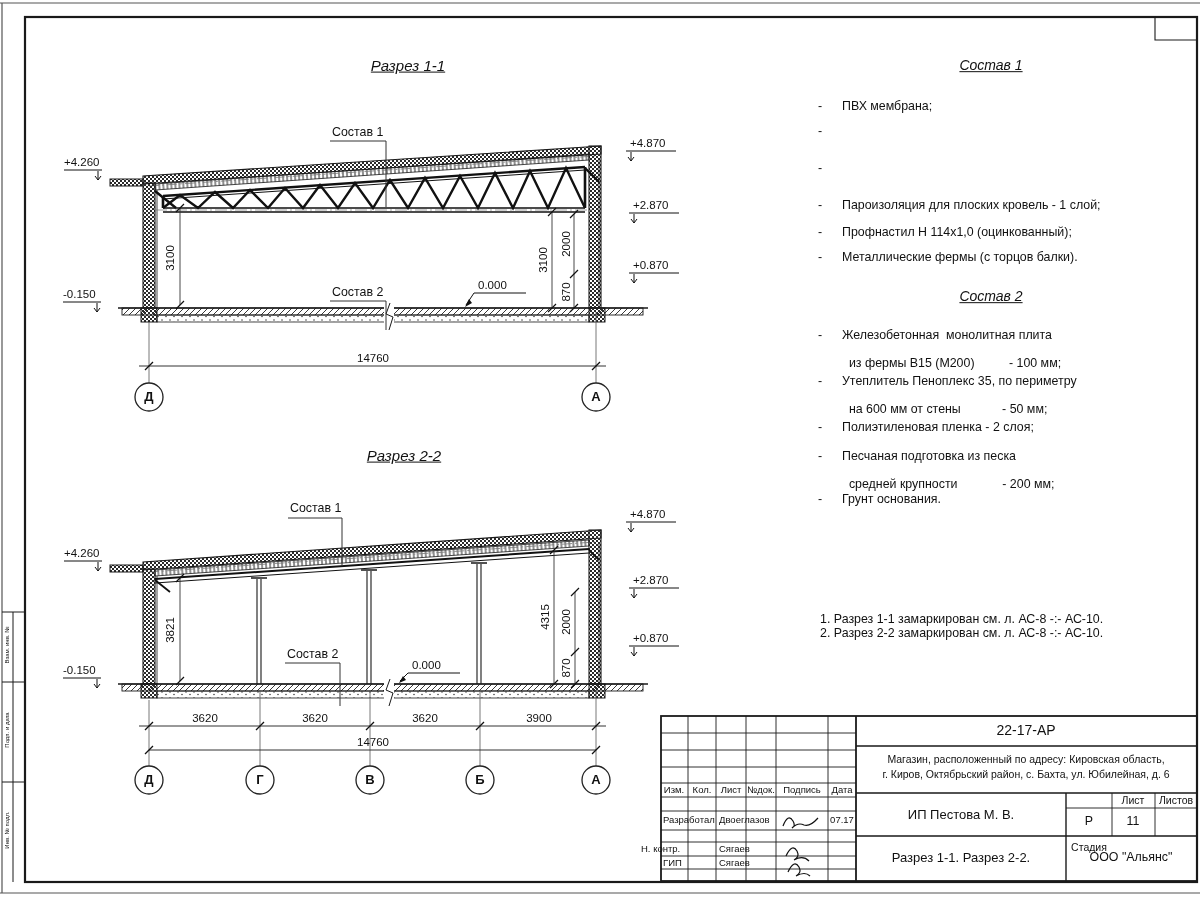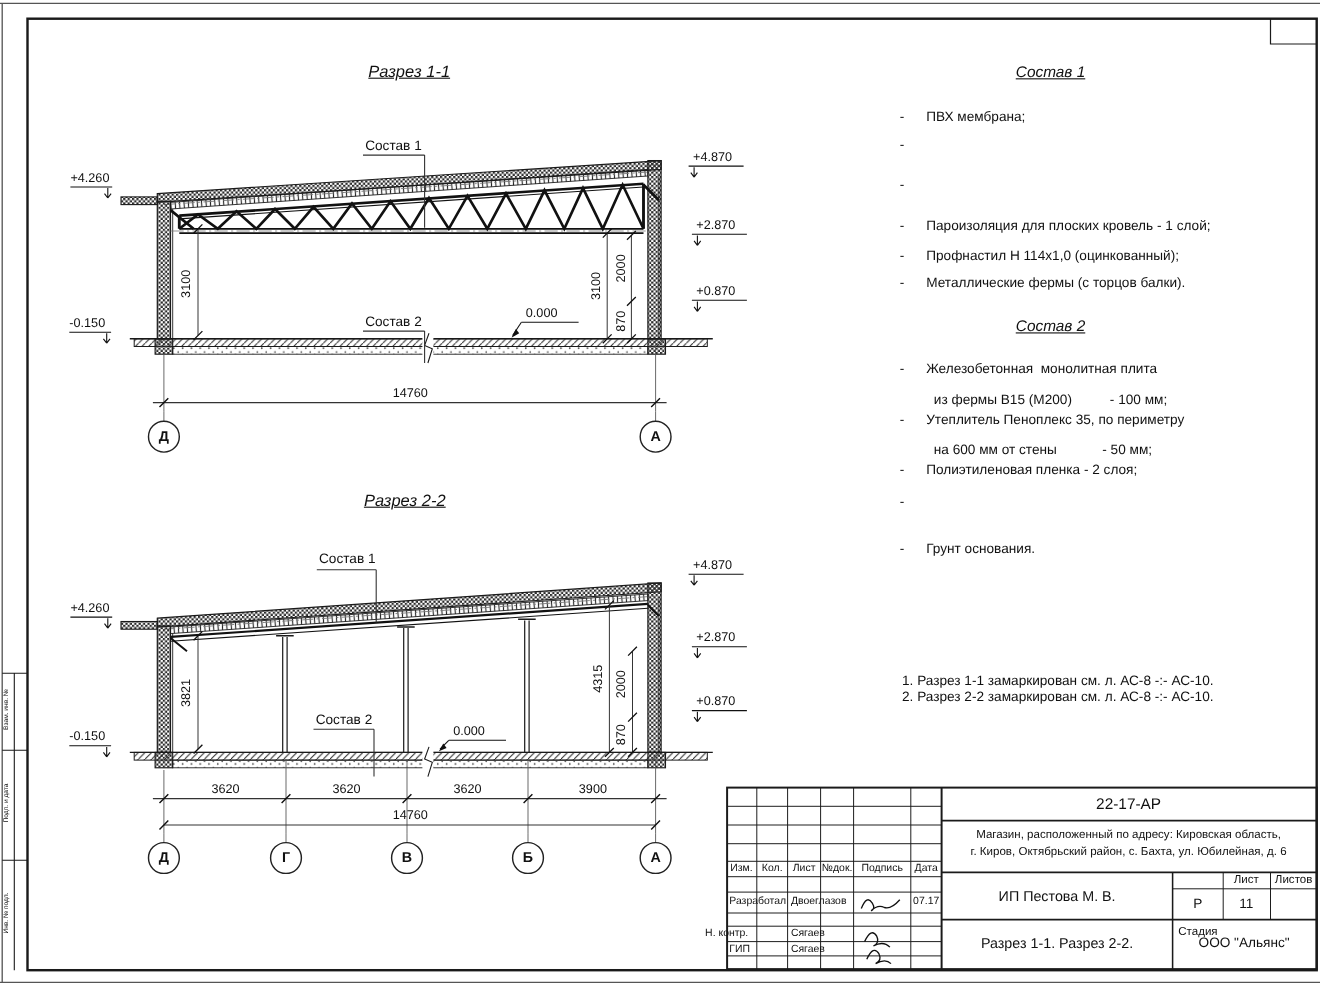--- a/index.html
+++ b/index.html
@@ -3,21 +3,21 @@
 <meta charset="utf-8">
 <style>
   html,body{margin:0;padding:0;background:#e8e8e8;}
   .sheet{position:relative;width:1200px;height:900px;background:#ffffff;overflow:hidden;
          font-family:"Liberation Sans","DejaVu Sans",sans-serif;color:#111;}
   .gfx{position:absolute;left:0;top:0;width:1200px;height:900px;}
   .t{position:absolute;white-space:pre;color:#111;line-height:1.12;}
   .c{transform:translate(-50%,-50%);}
   .rot{transform:translate(-50%,-50%) rotate(-90deg);}
   .it{font-style:italic;}
-  .un{text-decoration:underline;}
+  .un{text-decoration:underline;margin-left:36px;}
   .s15{font-size:15px;} .s14{font-size:14px;} .s13{font-size:13px;}
   .s12{font-size:12.4px;} .s11{font-size:11.5px;} .s10{font-size:10.5px;}
   .s9{font-size:9.5px;} .s6{font-size:6px;}
   .dim{font-size:11.5px;}
   .list-item{position:absolute;display:flex;gap:12px;font-size:12.4px;white-space:pre;}
   .list-item .dash{width:12px;}
   .axis-letter{font-size:13px;font-weight:bold;}
 </style>
 </head>
 <body>
@@ -247,20 +247,22 @@
   <span class="dash">-</span>
   <span><span>Утеплитель Пеноплекс 35, по периметру</span><br>
   <span>на 600 мм от стены            - 50 мм;</span></span>
 </div>
 <div class="list-item" style="left:818px;top:420px;">
   <span class="dash">-</span>
   <span><span>Полиэтиленовая пленка - 2 слоя;</span></span>
 </div>
 <div class="list-item" style="left:818px;top:449px;">
   <span class="dash">-</span>
+  <span><span>Песчаная подготовка из песка</span><br>
+  <span>средней крупности             - 200 мм;</span></span>
 </div>
 <div class="list-item" style="left:818px;top:492px;">
   <span class="dash">-</span>
   <span><span>Грунт основания.</span></span>
 </div>
 
 <span class="t s12" style="left:820px;top:613px;">1. Разрез 1-1 замаркирован см. л. АС-8 -:- АС-10.</span>
 <span class="t s12" style="left:820px;top:627px;">2. Разрез 2-2 замаркирован см. л. АС-8 -:- АС-10.</span>
 
 <span class="t s14 c" style="left:1026px;top:731px;">22-17-АР</span>

